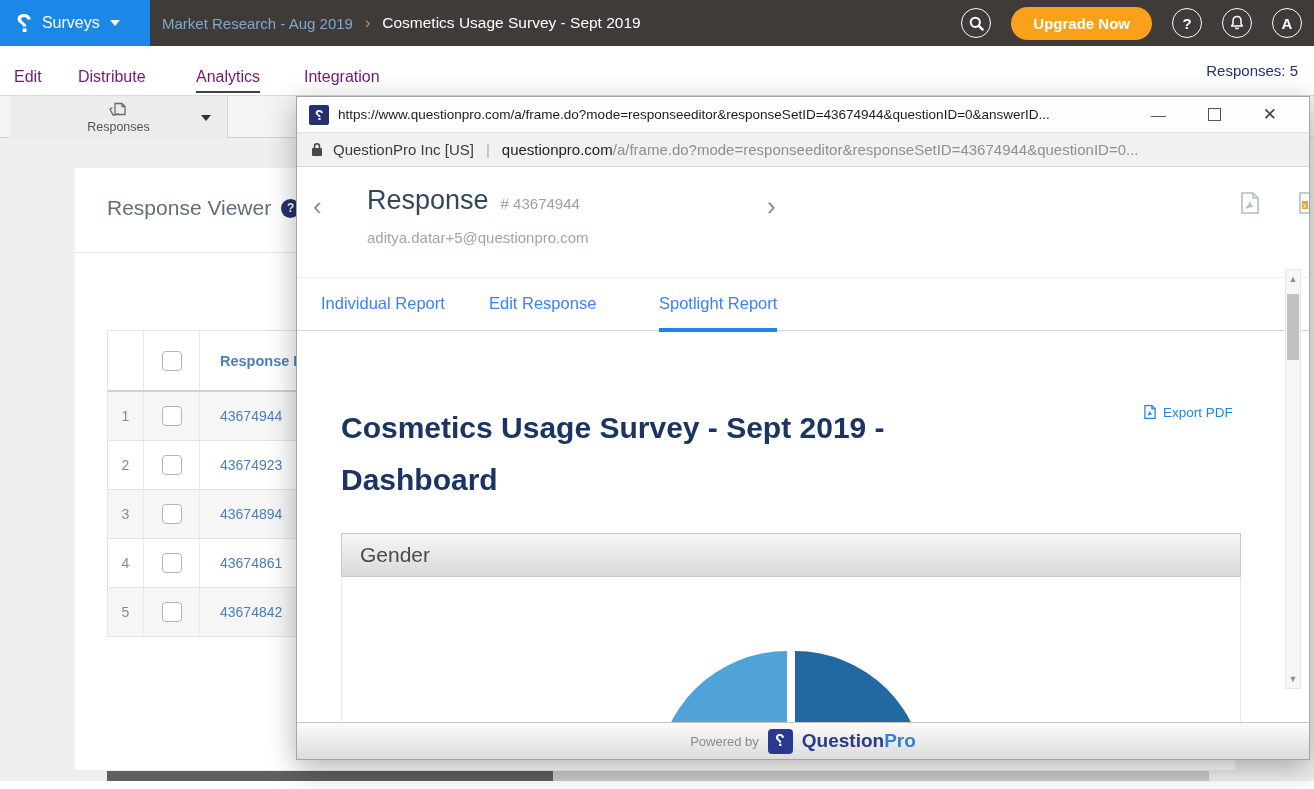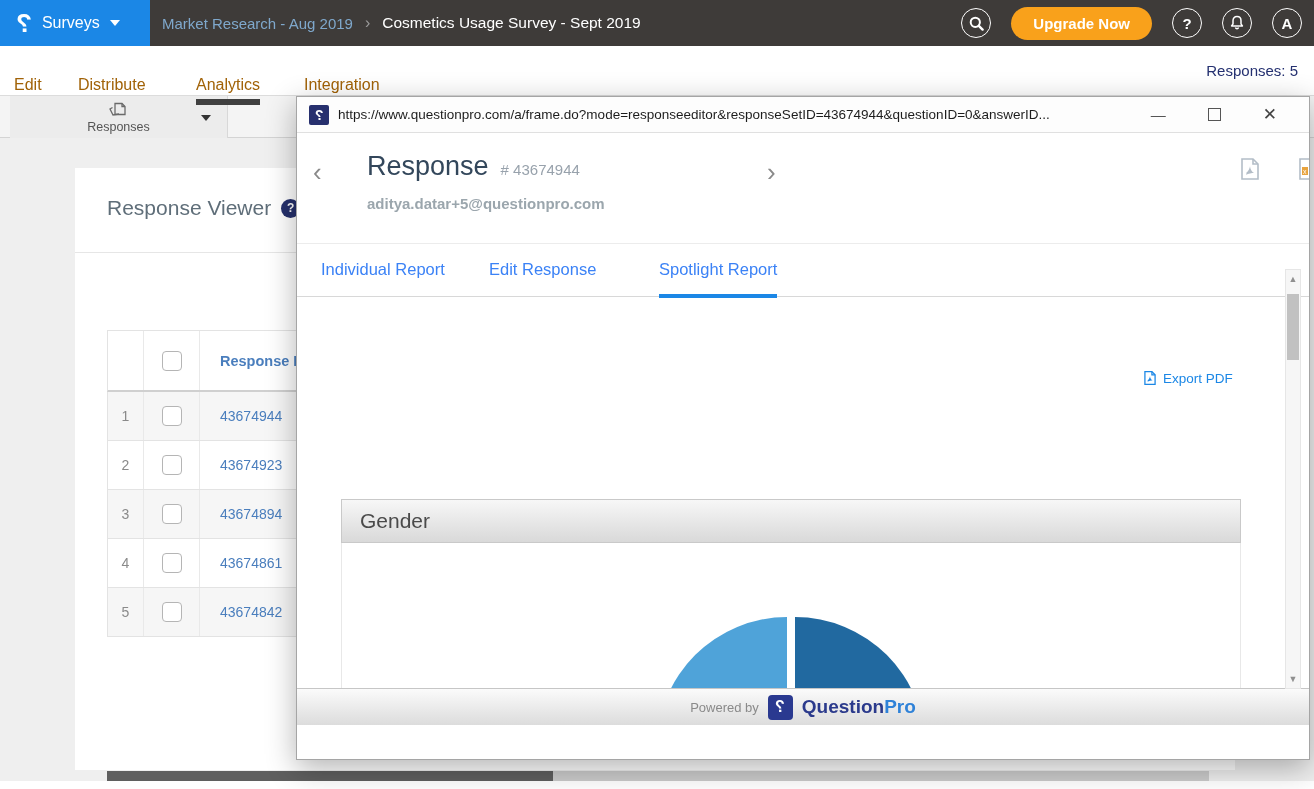--- a/index.html
+++ b/index.html
@@ -16,22 +16,22 @@
   .breadcrumb { position:absolute; left:162px; top:0; height:46px; display:flex; align-items:center; gap:12px; font-size:15px; }
   .crumb-folder { color:#7fa8cc; }
   .crumb-sep { color:#9a9a9a; font-size:16px; }
   .crumb-survey { color:#ffffff; font-size:15.5px; }
   .header-actions { position:absolute; right:12px; top:8px; height:30px; display:flex; align-items:center; gap:20px; }
   .hdr-circle { width:30px; height:30px; border:1.6px solid #fff; border-radius:50%; display:flex; align-items:center; justify-content:center; color:#fff; font-weight:bold; font-size:15px; cursor:pointer; }
   .upgrade-btn { height:33px; padding:0 22px; background:#f9a11b; border:none; border-radius:17px; color:#fff; font-weight:bold; font-size:15px; font-family:"Liberation Sans",sans-serif; cursor:pointer; }
 
   
   .nav-bar { position:absolute; left:0; top:46px; width:1314px; height:50px; background:#ffffff; border-bottom:1px solid #dcdcdc; z-index:4; }
-  .nav-item { position:absolute; top:30px; font-size:16px; color:#a16207; cursor:pointer; }
-  .nav-item.active { border-bottom:6px solid #404040; padding-bottom:5px; }
+  .nav-item { position:absolute; top:22px; font-size:16px; color:#701a75; cursor:pointer; }
+  .nav-item.active { border-bottom:2px solid #404040; padding-bottom:5px; }
   .nav-edit { left:14px; } .nav-distribute { left:78px; } .nav-analytics { left:196px; } .nav-integration { left:304px; }
   .responses-count { position:absolute; right:16px; top:16px; font-size:15px; color:#243070; }
 
   
   .toolbar-strip { position:absolute; left:0; top:96px; width:1314px; height:42px; background:#f4f4f4; border-bottom:1px solid #d4d4d4; z-index:1; }
   .responses-button { position:absolute; left:10px; top:0; width:218px; height:42px; background:#ececec; border-right:1px solid #d8d8d8; display:flex; flex-direction:column; align-items:center; justify-content:center; cursor:pointer; }
   .responses-button svg { display:block; }
   .responses-button .tb-label { font-size:12.5px; color:#555; margin-top:1px; }
   .responses-button .caret-down { position:absolute; right:16px; top:19px; border-top-color:#333; }
 
@@ -81,21 +81,21 @@
   .sec-domain { color:#242424; }
   .sec-path { color:#8f8f8f; overflow:hidden; text-overflow:ellipsis; }
 
   .popup-content { position:relative; width:1012px; height:592px; background:#fff; overflow:hidden; }
   .chev { position:absolute; color:#8a8a8a; font-size:26px; cursor:pointer; line-height:1; }
   .chev-prev { left:16px; top:26px; }
   .chev-next { left:470px; top:26px; }
   .resp-title-row { position:absolute; left:70px; top:18px; display:flex; align-items:baseline; gap:12px; }
   .resp-title { font-size:27px; color:#33475b; }
   .resp-id { font-size:15px; color:#98a2ac; }
-  .resp-email { position:absolute; left:70px; top:62px; font-size:15px; color:#9ba6ad;font-weight:bold; }
+  .resp-email { position:absolute; left:70px; top:62px; font-size:15px; color:#9ba6ad; }
   .pdf-icon-lg { position:absolute; left:942px; top:24px; cursor:pointer; }
   .xls-icon-partial { position:absolute; left:1000px; top:24px; cursor:pointer; }
   .resp-divider { position:absolute; left:0; top:110px; width:100%; height:1px; background:#ececec; }
 
   .tabs-row { position:absolute; left:0; top:111px; width:100%; height:53px; border-bottom:1px solid #d8d8d8; }
   .tab { position:absolute; top:16px; font-size:16.5px; color:#3b82f6; cursor:pointer; }
   .tab-1 { left:24px; } .tab-2 { left:192px; } .tab-3 { left:362px; }
   .tab.active { padding-bottom:15px; border-bottom:4px solid #1b87e6; }
 
   .report-area { position:absolute; left:0; top:165px; width:100%; height:427px; background:#fff; }
@@ -244,20 +244,32 @@
         <span class="qp-glyph">?</span>
       </span>
     <span class="popup-url">https://www.questionpro.com/a/frame.do?mode=responseeditor&amp;responseSetID=43674944&amp;questionID=0&amp;answerID...</span>
     <span class="win-controls">
       <span class="win-min">—</span>
       <span class="win-max"></span>
       <span class="win-close">✕</span>
     </span>
   </div>
 
+  <div class="popup-addressbar">
+    <span class="lock-icon">
+      <svg width="12" height="15" viewBox="0 0 12 15">
+          <rect x="1" y="6" width="10" height="8" rx="1" fill="#4a4a4a"></rect>
+          <path d="M3.5 6V4.2a2.5 2.5 0 0 1 5 0V6" fill="none" stroke="#4a4a4a" stroke-width="1.6"></path>
+        </svg>
+    </span>
+    <span class="sec-org">QuestionPro Inc [US]</span>
+    <span class="sec-sep">|</span>
+    <span class="sec-domain">questionpro.com</span>
+    <span class="sec-path">/a/frame.do?mode=responseeditor&amp;responseSetID=43674944&amp;questionID=0...</span>
+  </div>
 
   <div class="popup-content">
 
     <span class="chev chev-prev">‹</span>
     <div class="resp-title-row">
       <span class="resp-title">Response</span>
       <span class="resp-id"># 43674944</span>
     </div>
     <span class="chev chev-next">›</span>
     <div class="resp-email">aditya.datar+5@questionpro.com</div>
@@ -279,20 +291,21 @@
 
     <div class="resp-divider"></div>
 
     <div class="tabs-row">
       <span class="tab tab-1">Individual Report</span>
       <span class="tab tab-2">Edit Response</span>
       <span class="tab tab-3 active">Spotlight Report</span>
     </div>
 
     <div class="report-area">
+      <div class="report-title">Cosmetics Usage Survey - Sept 2019 - Dashboard</div>
       <span class="export-pdf">
         <svg width="14" height="16" viewBox="0 0 22 24">
             <path d="M3 2 h11 l5 5 v15 h-16 z" fill="none" stroke="#1b87e6" stroke-width="2"></path>
             <path d="M14 2 v5 h5" fill="none" stroke="#1b87e6" stroke-width="2"></path>
             <path d="M7 16c2-1 4-5 4-7 0 3 2 6 4 7-2 0-6 .5-8 2 .7-1 .7-1.6 0-2z" fill="#1b87e6"></path>
           </svg>
         <span>Export PDF</span>
       </span>
 
       <div class="gender-panel">

